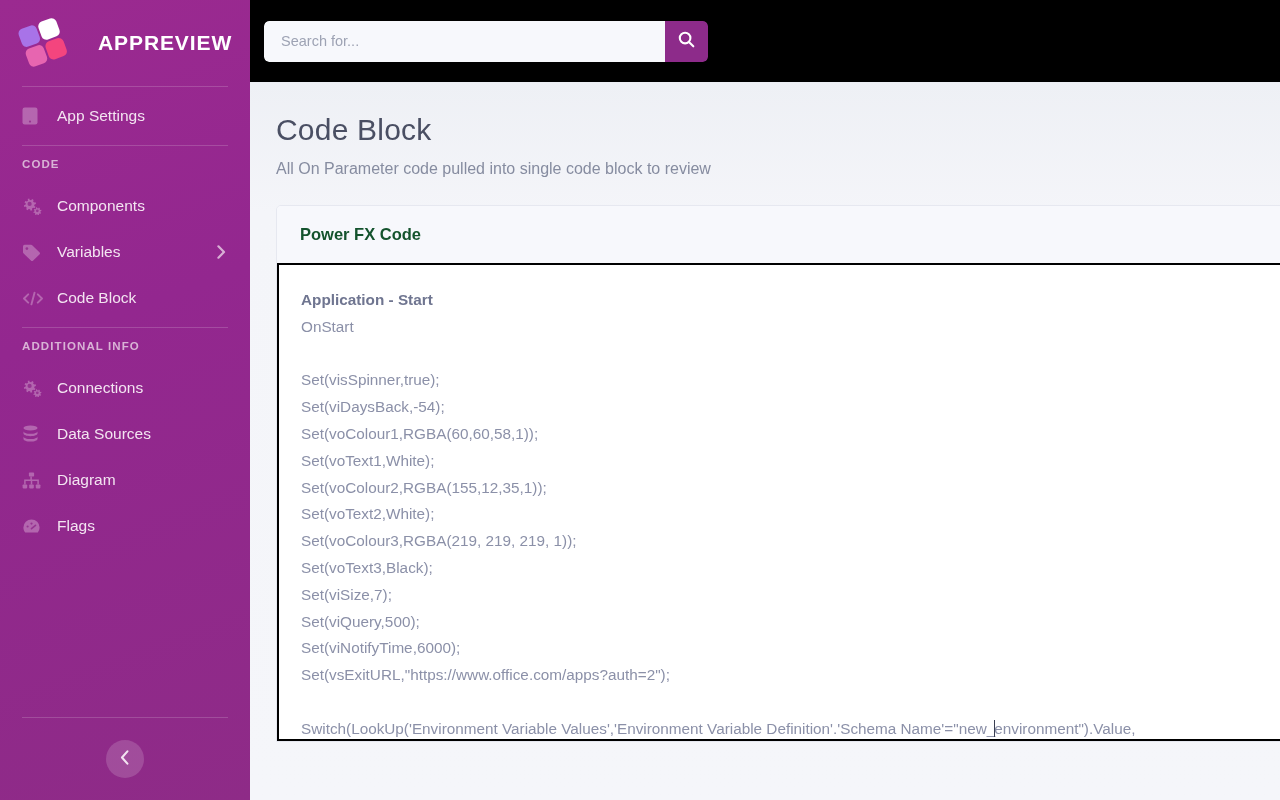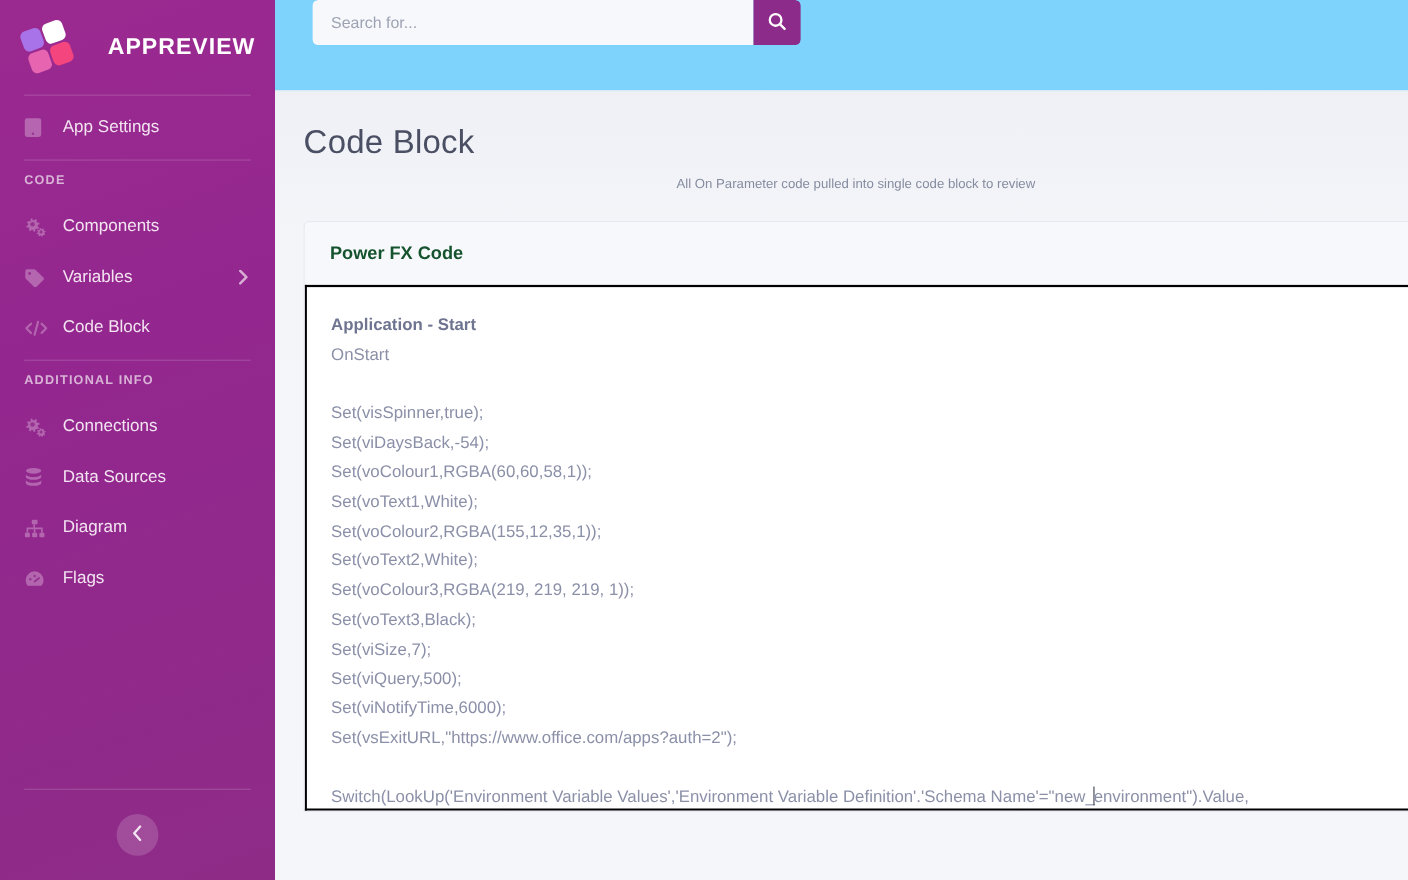--- a/index.html
+++ b/index.html
@@ -144,24 +144,24 @@
     height: 800px;
     display: flex;
     flex-direction: column;
     overflow: hidden;
     background: #f4f5f9;
   }
 
   .topbar {
     height: 83px;
     min-height: 83px;
-    background: #7dd3fc;
-    display: flex;
-    align-items: flex-start;
-    padding: 0 34px;
+    background: #000000;
+    display: flex;
+    align-items: center;
+    padding: 0 14px;
     border-bottom: 1px solid #eceef4;
   }
 
   .search-wrap {
     display: flex;
     align-items: stretch;
     width: 444px;
     height: 41px;
     border-radius: 5px;
     overflow: hidden;
@@ -200,24 +200,23 @@
   }
 
   .page-title {
     font-size: 30px;
     color: #4a4f63;
     font-weight: normal;
     letter-spacing: 0.2px;
     margin-bottom: 13px;
   }
   .page-sub {
-    font-size: 12px;
+    font-size: 16px;
     color: #868ca0;
     margin-bottom: 27px;
-    text-align: center;
   }
 
   .card {
     background: #f7f8fc;
     border: 1px solid #e6e8f0;
     border-radius: 5px 5px 0 0;
     width: 1030px;
     height: 537px;
     display: flex;
     flex-direction: column;

